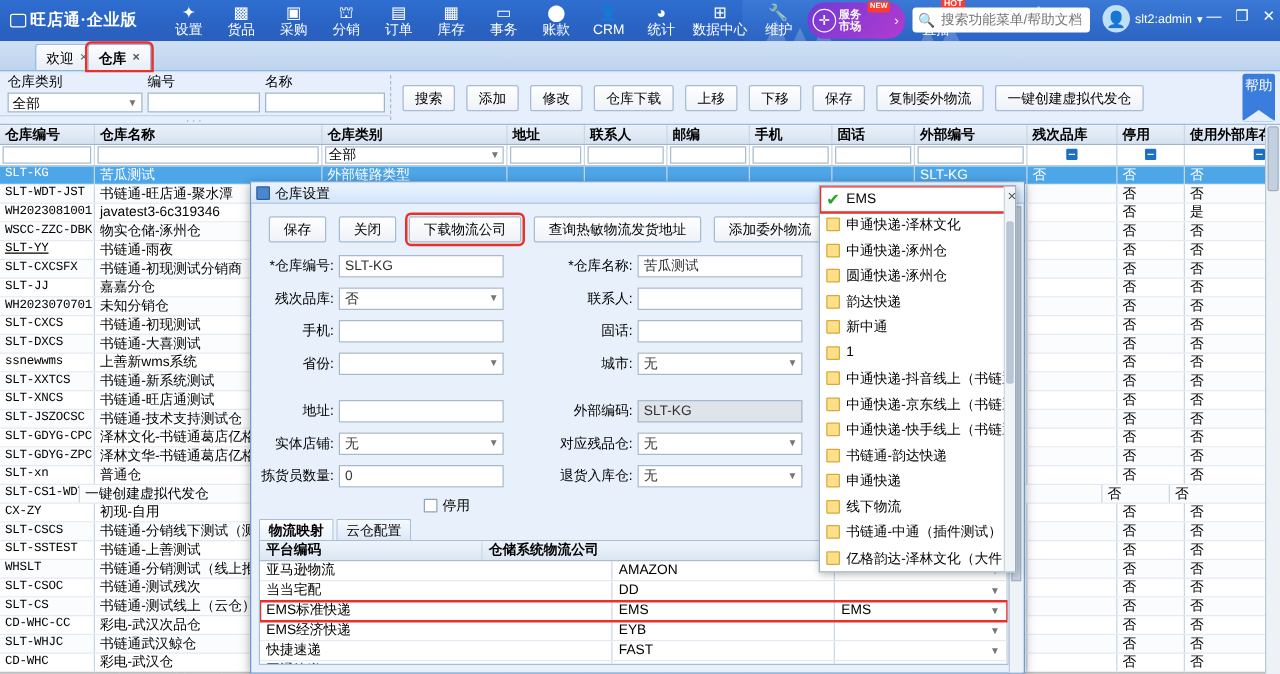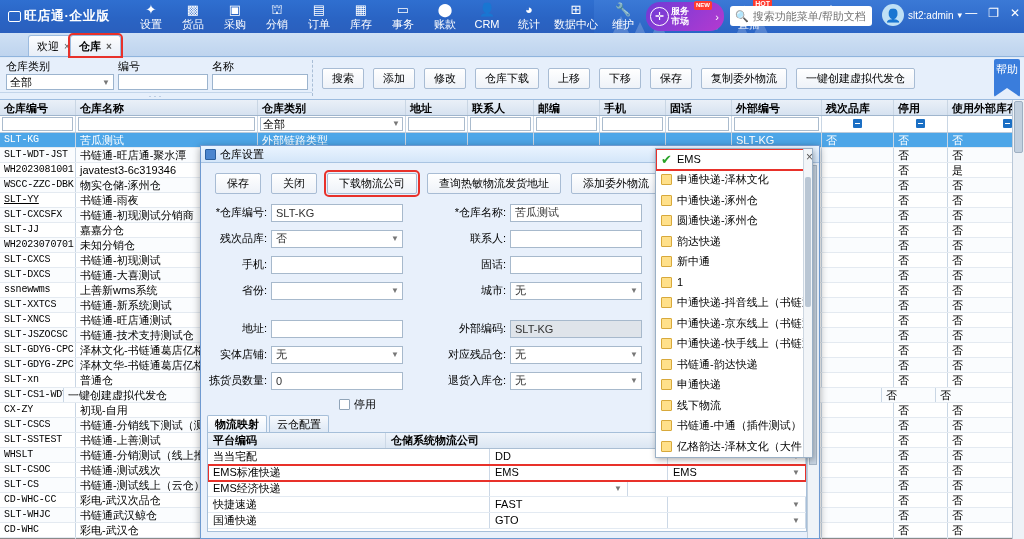--- a/index.html
+++ b/index.html
@@ -1006,37 +1006,46 @@
     </div>
 
     <div class="btable">
       <div class="bthead">
         <div style="width:178px">平台编码</div>
         <div style="width:282px">仓储系统物流公司</div>
         <div style="width:138px">平台物流</div>
       </div>
       <div id="mapping-rows">
           <div class="btrow">
+            <div style="width: 282px;">亚马逊物流</div>
+            <div style="width: 178px;">AMAZON</div>
+            <div class="ddcell" style="width: 138px;">
+              <span></span>
+              <span class="caret">▼</span>
+            </div>
+          </div>
+          <div class="btrow">
             <div style="width: 282px;">当当宅配</div>
             <div style="width: 178px;">DD</div>
             <div class="ddcell" style="width: 138px;">
               <span></span>
               <span class="caret">▼</span>
             </div>
           </div>
           <div class="btrow hl">
             <div style="width: 282px;">EMS标准快递</div>
             <div style="width: 178px;">EMS</div>
             <div class="ddcell" style="width: 138px;">
               <span>EMS</span>
               <span class="caret">▼</span>
             </div>
           </div>
           <div class="btrow">
             <div style="width: 282px;">EMS经济快递</div>
+            <div style="width: 178px;">EYB</div>
             <div class="ddcell" style="width: 138px;">
               <span></span>
               <span class="caret">▼</span>
             </div>
           </div>
           <div class="btrow">
             <div style="width: 282px;">快捷速递</div>
             <div style="width: 178px;">FAST</div>
             <div class="ddcell" style="width: 138px;">
               <span></span>

